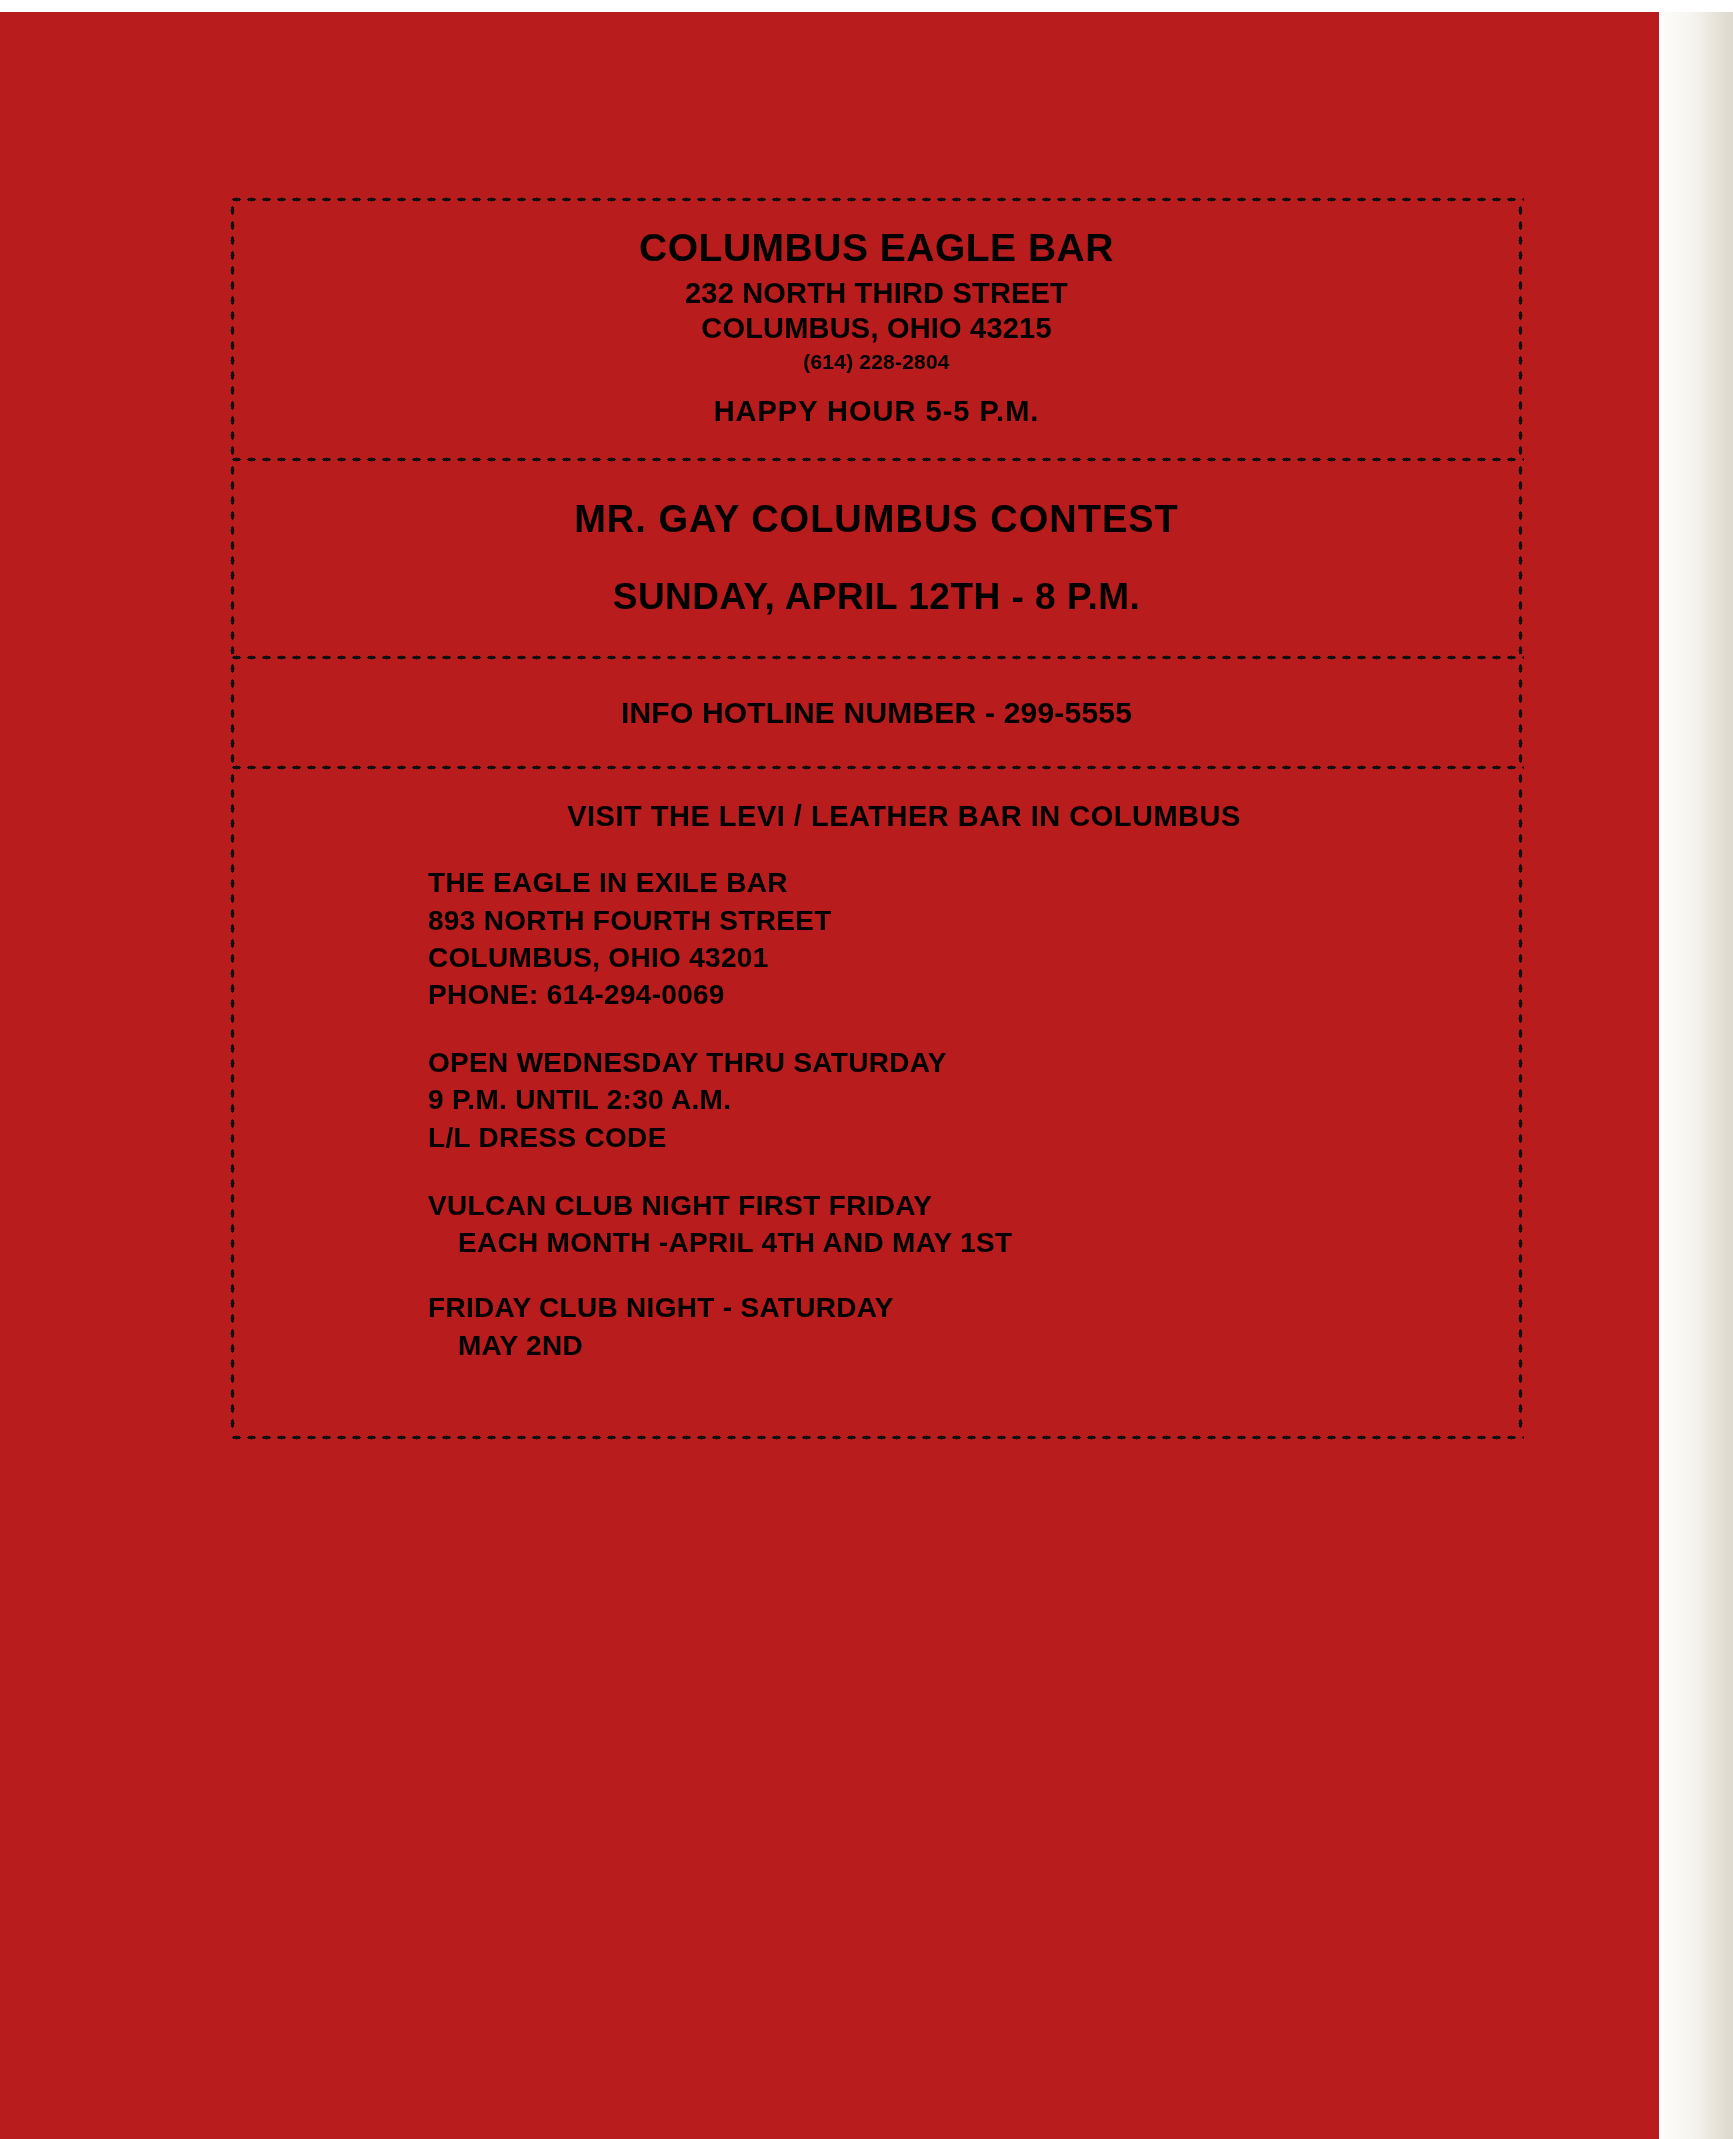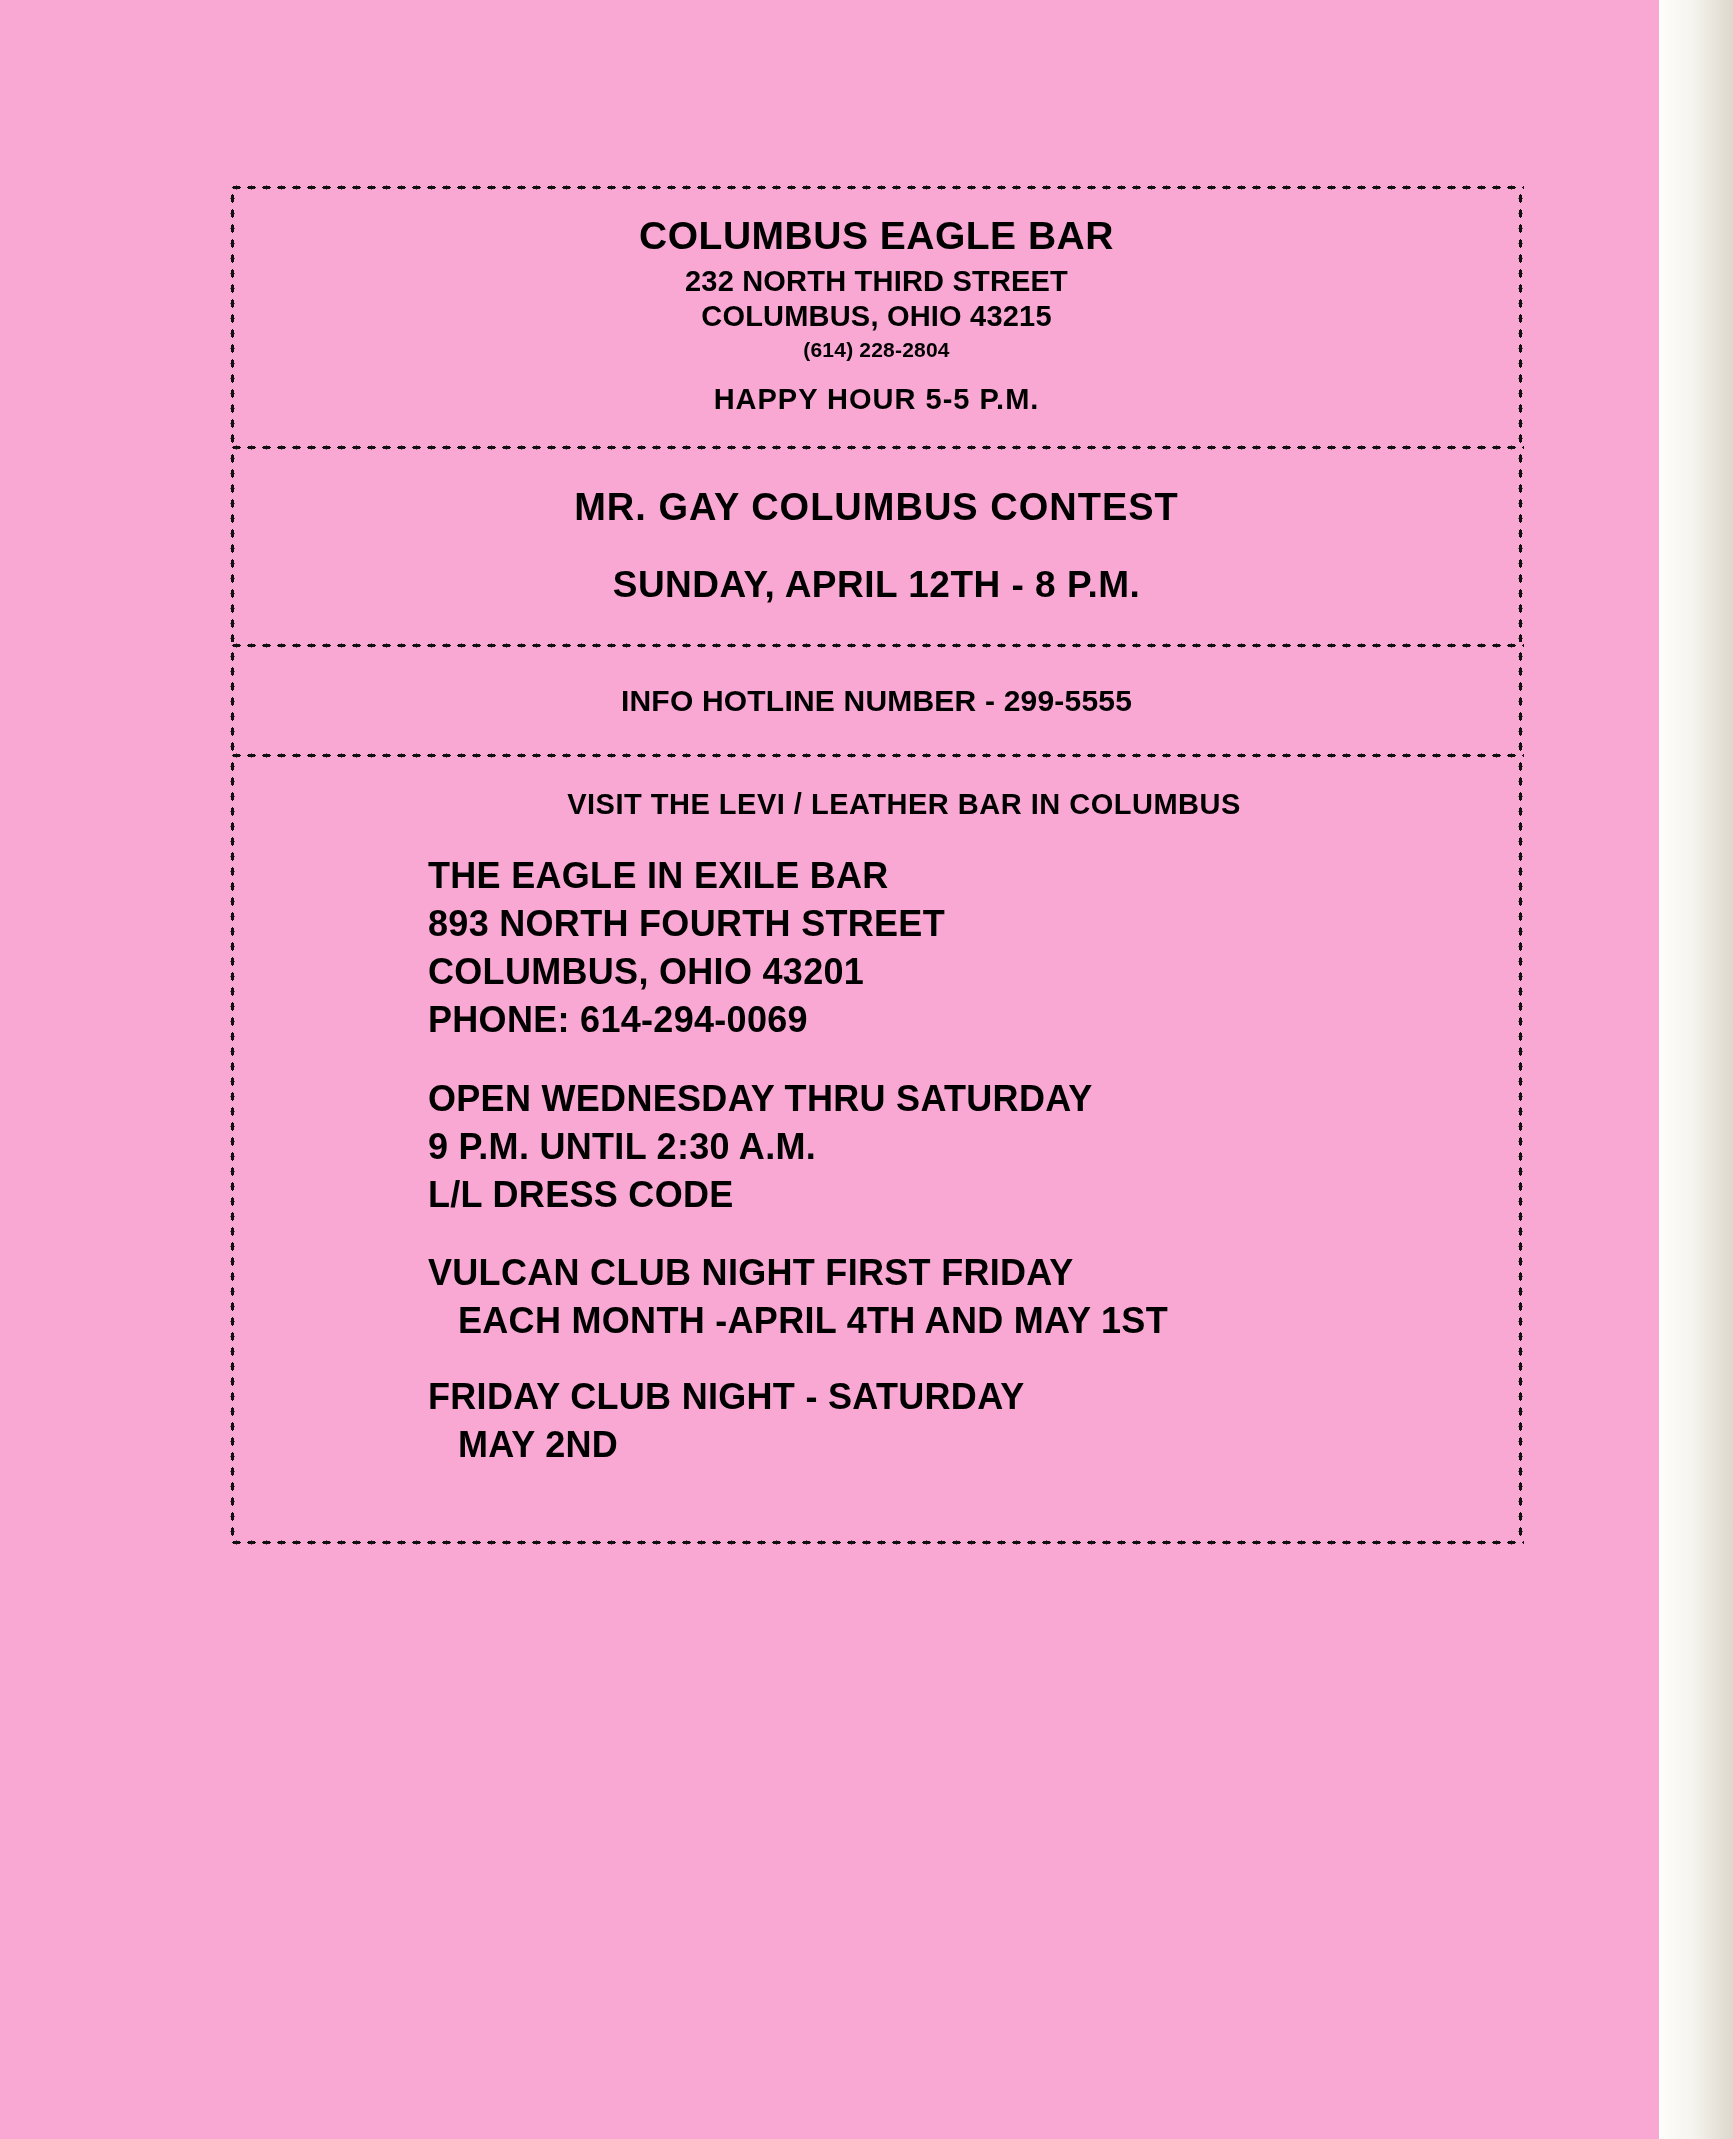--- a/index.html
+++ b/index.html
@@ -13,21 +13,22 @@
     font-family: "Liberation Sans", sans-serif;
     color: #000000;
     position: relative;
     overflow: hidden;
   }
 
   
   .page {
     position: absolute;
     inset: 0;
-    background: #f9a8d4;
+    background: #b91c1c;
+    margin-top: 12px;
   }
   .right-edge {
     position: absolute;
     top: 0;
     right: 0;
     width: 75px;
     height: 100%;
     background: linear-gradient(to right, #fdfdfb 0%, #f6f4ef 45%, #e8e4db 75%, #dcd7cc 100%);
   }
 
@@ -97,21 +98,21 @@
     letter-spacing: 0.5px;
     text-align: center;
     padding-left: 55px;
     margin: 29px 0 0 0;
   }
 
   .blk {
     text-align: left;
     padding-left: 192px;
     font-weight: bold;
-    font-size: 36px;
+    font-size: 28px;
     line-height: 1.33;
     letter-spacing: 0.3px;
   }
   .gap-lg { height: 31px; }
   .gap-md { height: 28px; }
   .indent { padding-left: 30px; }
   .pad-bottom { height: 70px; }
 </style>
 </head>
 <body>

